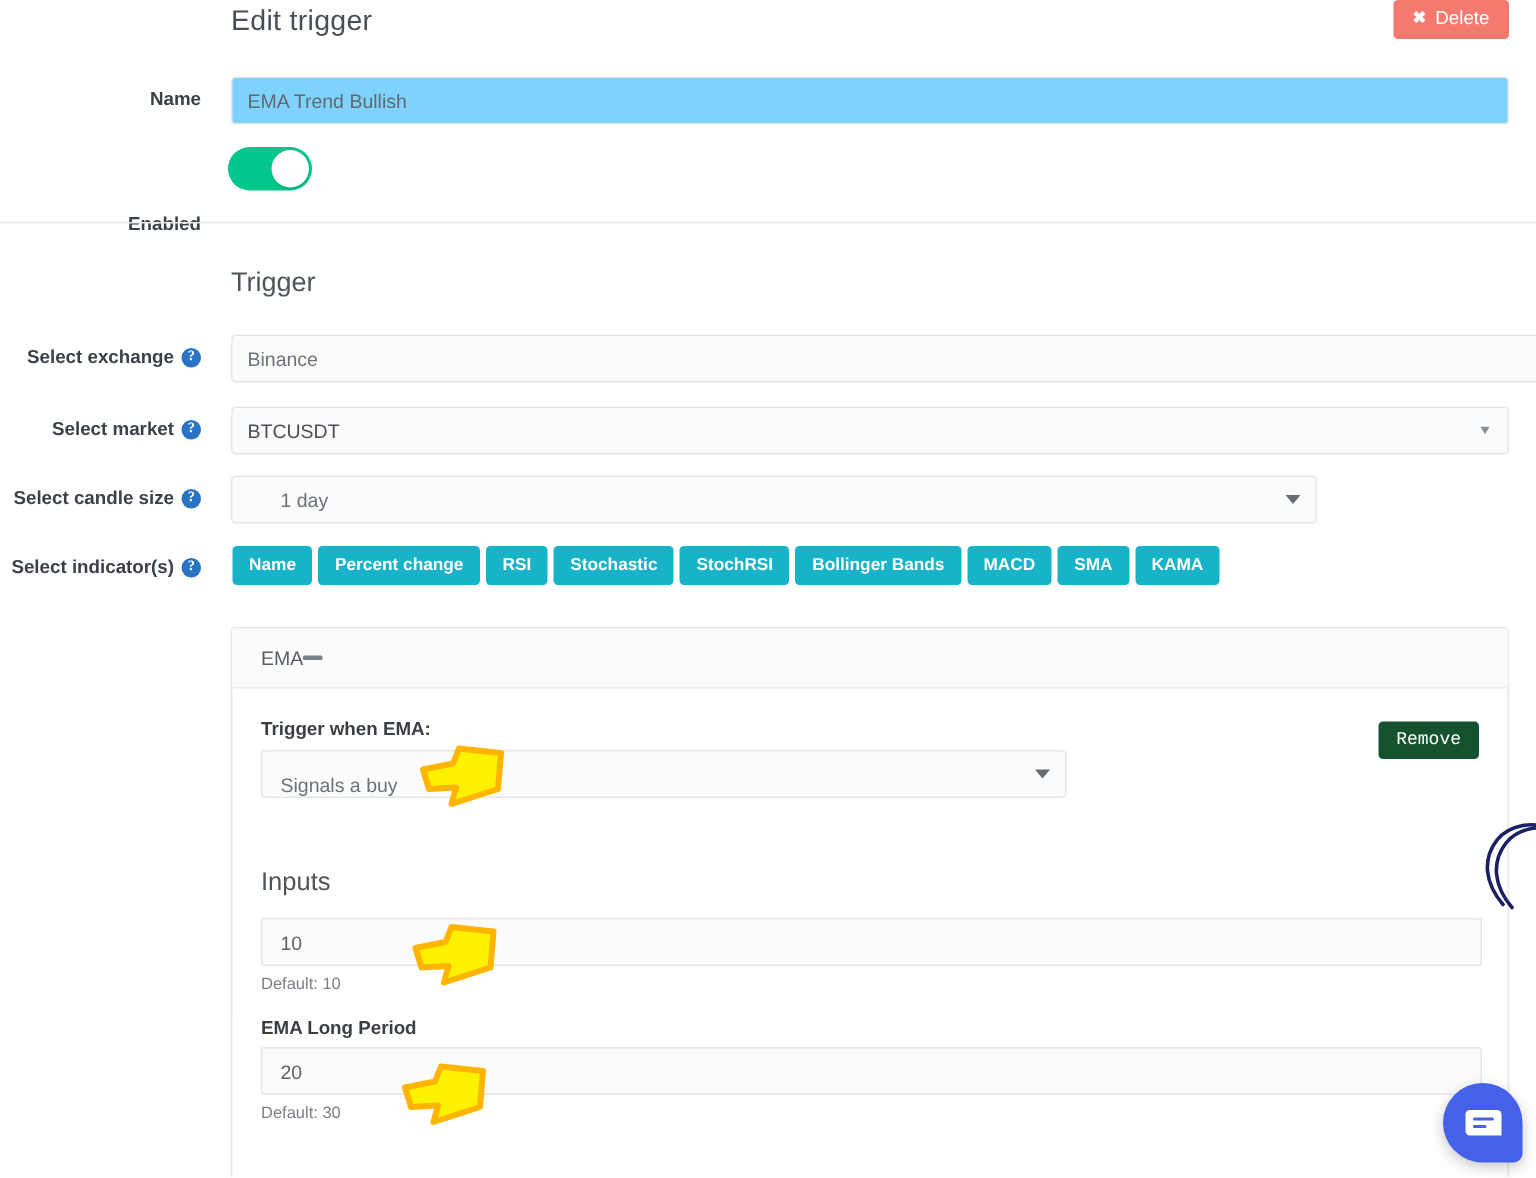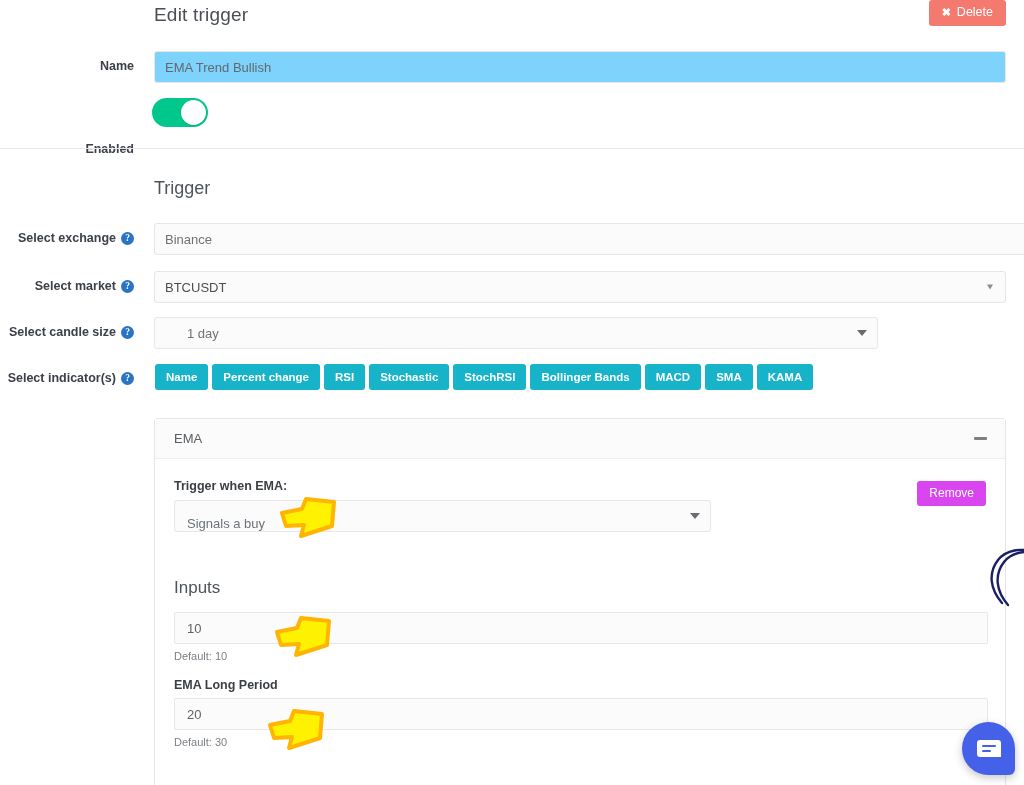--- a/index.html
+++ b/index.html
@@ -139,43 +139,43 @@
     left: 154px; top: 418px;
     width: 852px;
     border: 1px solid #e6e6e6;
     border-radius: 3px;
     background: #fff;
   }
   .panel-head {
     height: 40px;
     background: #fbfbfb;
     border-bottom: 1px solid #eeeeee;
-    display: flex; align-items: center; justify-content: space-between;
+    display: flex; align-items: center; justify-content: flex-start;
     padding: 0 18px 0 19px;
     font-size: 13px;
     color: #585d63;
     cursor: pointer;
   }
   .collapse-icon {
     width: 13px; height: 3px; background: #7b8085; border-radius: 1px;
     cursor: pointer;
   }
   .panel-body { padding: 20px 19px 22px 19px; position: relative; min-height: 330px; }
 
   .sub-label { font-size: 12.5px; color: #3b3f45; font-weight: 700; margin-bottom: 7px; }
   .remove-btn {
     position: absolute;
     right: 19px; top: 22px;
-    background: #d946ef;
+    background: #14532d;
     color: #fff;
     border: none;
     border-radius: 3px;
     padding: 6px 12px 7px 12px;
     font-size: 12px;
-    font-family: Liberation Sans, sans-serif;
+    font-family: Liberation Mono, monospace;
     cursor: pointer;
     line-height: 1;
   }
   .sel-wide {
     position: relative;
     width: 537px; height: 32px;
     background: #fbfbfb;
     border: 1px solid #e7e7e7;
     border-radius: 3px;
     display: flex; align-items: flex-end;

